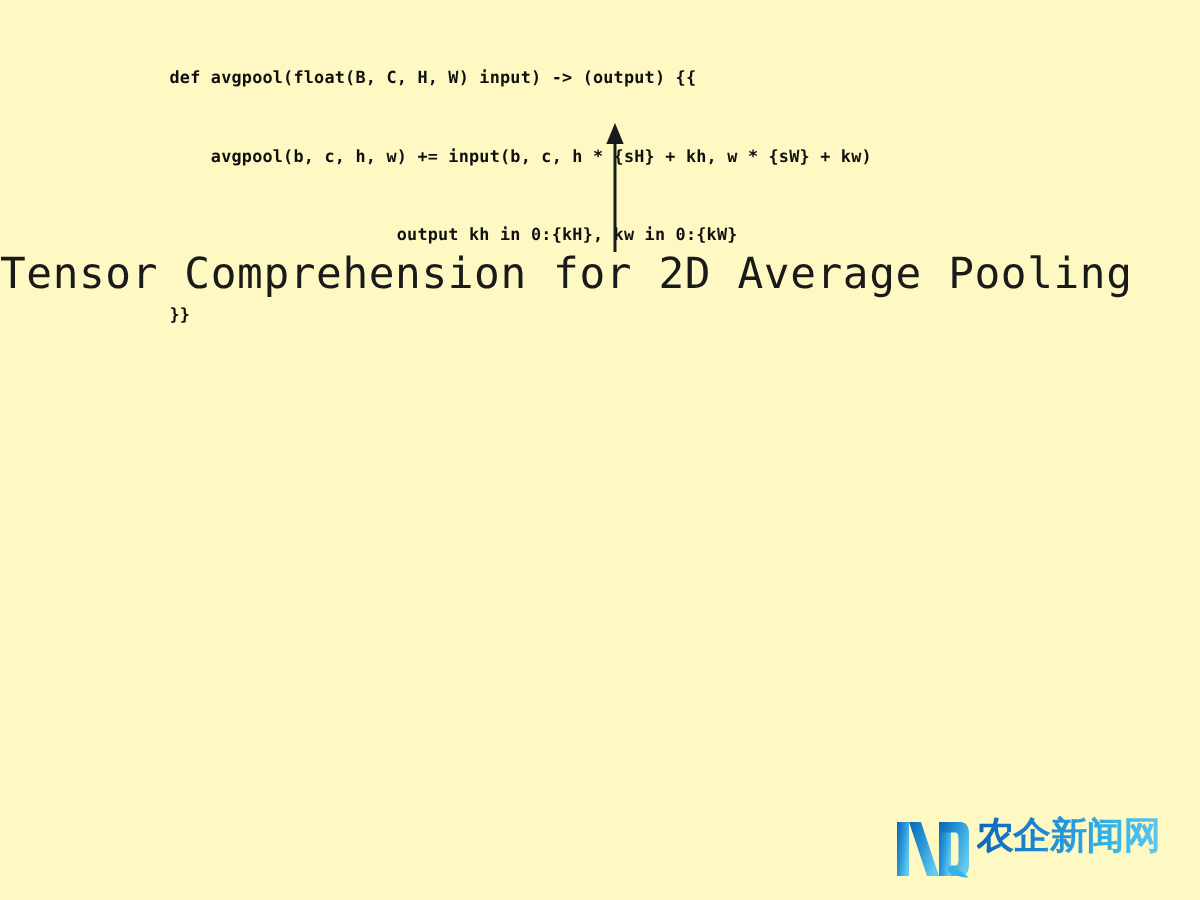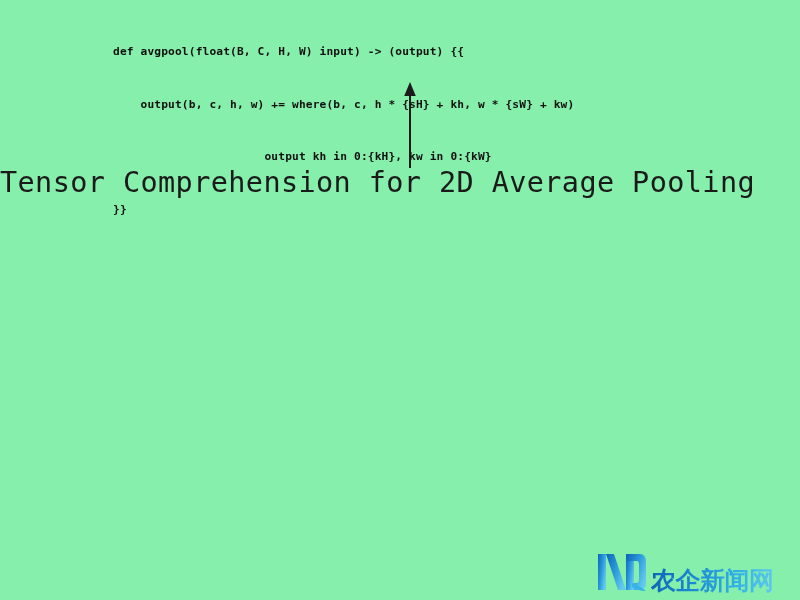--- a/index.html
+++ b/index.html
@@ -10,21 +10,21 @@
     width: 800px;
     height: 600px;
     background: #ffffff;
     font-family: "Liberation Sans", sans-serif;
     overflow: hidden;
   }
   .slide {
     position: relative;
     width: 800px;
     height: 600px;
-    background: #86efac;
+    background: #fef9c3;
   }
 
   
   .code-block {
     position: absolute;
     left: 113px;
     top: 8px;
     font-family: "DejaVu Sans Mono", "Liberation Mono", monospace;
     font-size: 11.2px;
     font-weight: bold;
@@ -63,21 +63,21 @@
   }
 
   
   .watermark {
     position: absolute;
     left: 596px;
     top: 544px;
     width: 200px;
     height: 50px;
     display: flex;
-    align-items: flex-end;
+    align-items: flex-start;
   }
   .wm-logo {
     width: 52px;
     height: 44px;
     flex: 0 0 52px;
   }
   .wm-text {
     margin-left: 3px;
     display: flex;
     flex-direction: column;
@@ -106,21 +106,21 @@
     margin-top: 1px;
   }
 </style>
 </head>
 <body>
 
 <div class="slide">
 
   <div class="code-block">
     <span class="code-line">def avgpool(float(B, C, H, W) input) -&gt; (output) {{</span>
-    <span class="code-line">    output(b, c, h, w) += where(b, c, h * {sH} + kh, w * {sW} + kw)</span>
+    <span class="code-line">    avgpool(b, c, h, w) += input(b, c, h * {sH} + kh, w * {sW} + kw)</span>
     <span class="code-line">                      output kh in 0:{kH}, kw in 0:{kW}</span>
     <span class="code-line">}}</span>
   </div>
 
   <svg class="arrow" viewBox="0 0 28 90">
     <line x1="14" y1="88" x2="14" y2="12" stroke="#1a1a1a" stroke-width="2"></line>
     <polygon points="14,2 8.2,16 19.8,16" fill="#1a1a1a"></polygon>
   </svg>
 
   <div class="title">Tensor Comprehension for 2D Average Pooling</div>

